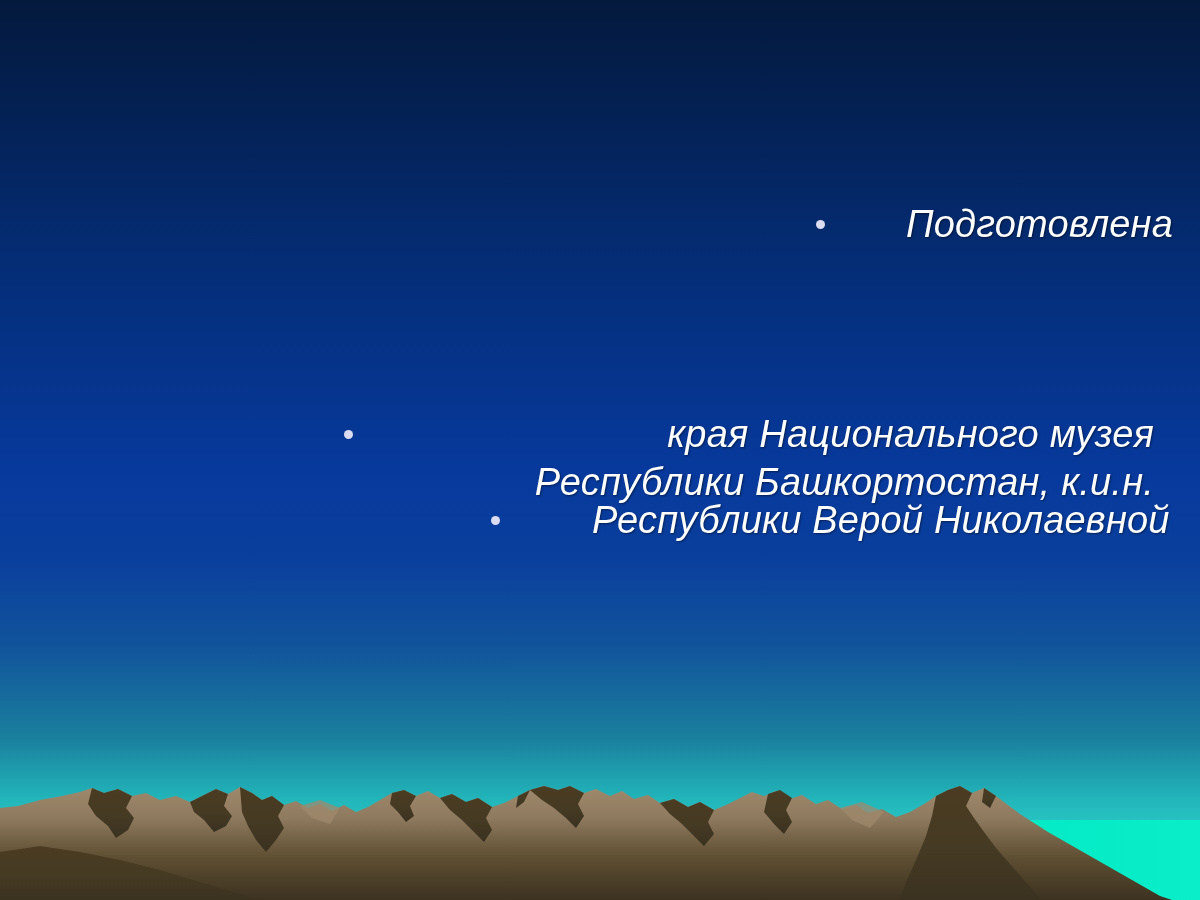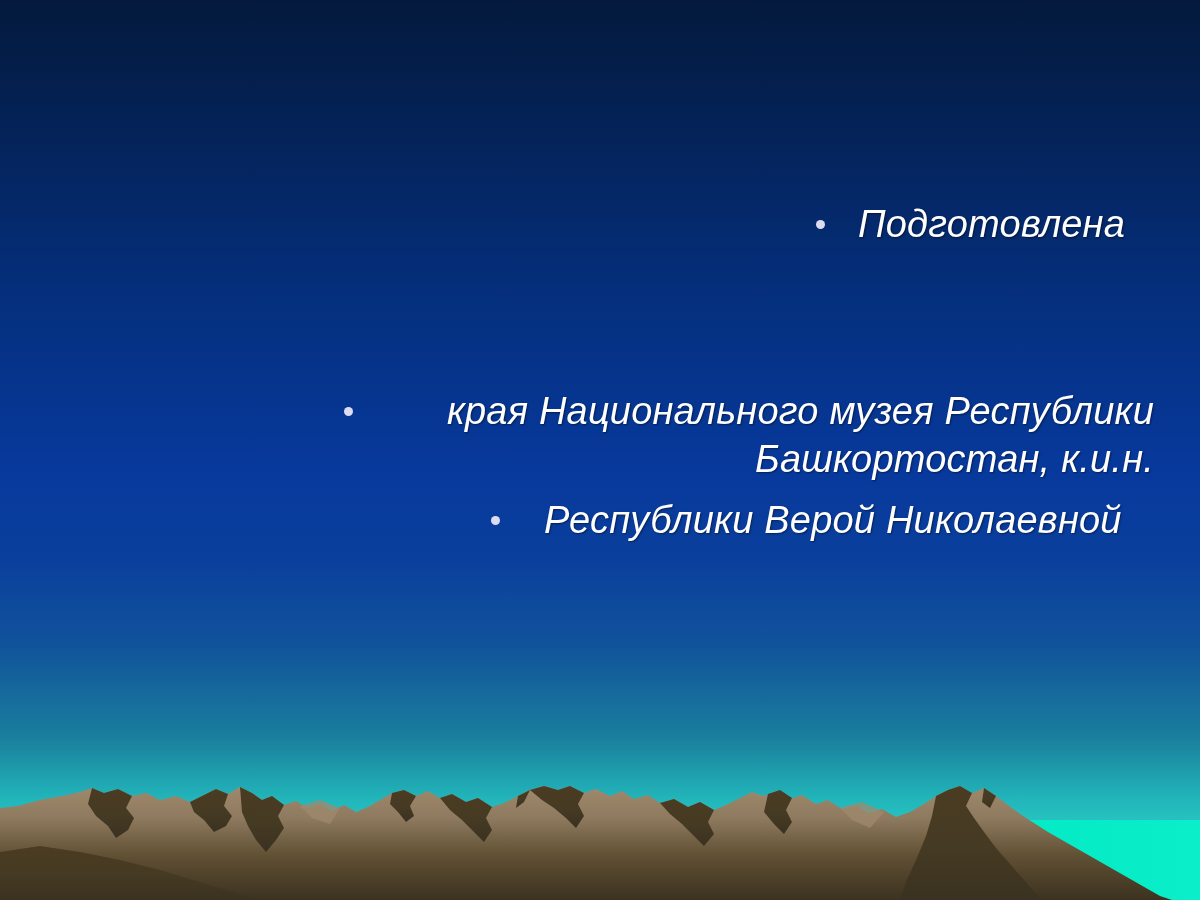--- a/index.html
+++ b/index.html
@@ -71,41 +71,42 @@
     display: flex;
     align-items: flex-start;
     color: #ffffff;
     font-style: italic;
     font-weight: 400;
     font-size: 38px;
     line-height: 48px;
     letter-spacing: 0.2px;
     text-shadow: 1px 1px 2px rgba(0,0,0,0.45);
     white-space: nowrap;
+    gap: 48px;
   }
   .dot {
     display: inline-block;
     width: 9px;
     height: 9px;
     border-radius: 50%;
     background: #dcdcf0;
     flex: 0 0 auto;
     margin-top: 20px;
   }
   .btext { display: inline-block; }
   .btext.wrapped { white-space: normal; text-align: right; }
 
   
   #line-1 { left: 816px; top: 200px; }
   #line-1 .btext { margin-left: 33px; }
 
   #line-2 { left: 668px; top: 330px; }
   #line-2 .btext { margin-left: 32px; }
 
-  #line-3 { left: 344px; top: 387px; width: 810px; justify-content: space-between; }
+  #line-3 { left: 344px; top: 410px; width: 810px; justify-content: space-between; }
   #line-3 .btext { margin-left: 48px; width: 756px; }
 
   #line-4 { left: 491px; top: 496px; }
   #line-4 .btext { margin-left: 44px; }
 </style>
 </head>
 <body>
 
 <div id="slide">
 

